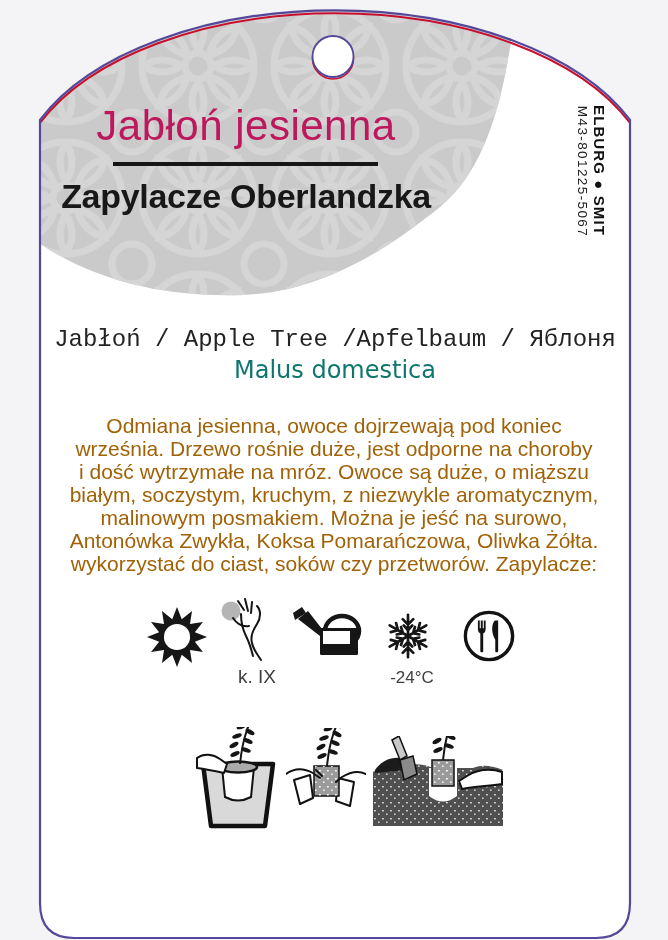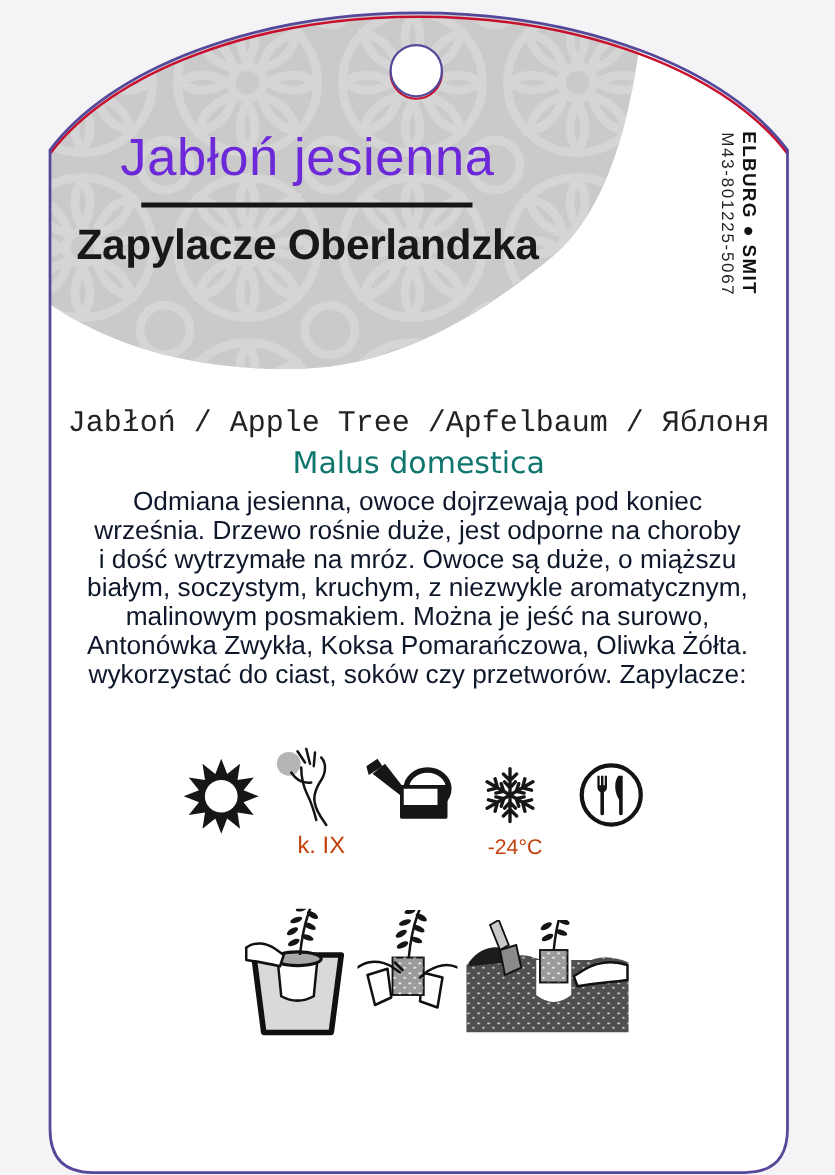--- a/index.html
+++ b/index.html
@@ -2,32 +2,32 @@
 <html><head>
 <meta charset="utf-8">
 <style>
   html,body{margin:0;padding:0;background:#f4f4f6;}
   .canvas{position:relative;width:668px;height:940px;overflow:hidden;
           font-family:"Liberation Sans",sans-serif;color:#1d1d1d;}
   .abs{position:absolute;}
   .bg-svg{left:0;top:0;z-index:0;}
   .txt{z-index:2;text-align:center;}
   .title{left:40px;top:104px;width:412px;font-size:42px;line-height:44px;
-         letter-spacing:.5px;font-weight:400;color:#6d28d9;}
+         letter-spacing:.5px;font-weight:400;color:#be185d;}
   .rule{left:113px;top:162px;width:265px;height:4px;background:#161616;z-index:2;}
   .variety{left:30px;top:176px;width:432px;font-size:34px;line-height:40px;
            font-weight:700;letter-spacing:-.3px;color:#181818;}
   .common{left:40px;top:324px;width:590px;font-size:24px;line-height:31px;
           font-family:Liberation Mono, monospace;color:#232323;}
   .latin{left:40px;top:355px;width:590px;font-size:24px;line-height:31px;
          font-family:"DejaVu Sans",sans-serif;color:#0f766e;}
-  .desc{left:30px;top:390px;width:608px;font-size:21px;line-height:23px;color:#0f172a;}
+  .desc{left:30px;top:414px;width:608px;font-size:21px;line-height:23px;color:#a16207;}
   .desc div{white-space:nowrap;}
   .icon{z-index:2;}
-  .iconlabel{font-size:19px;font-weight:400;color:#c2410c;z-index:2;}
+  .iconlabel{font-size:19px;font-weight:400;color:#404040;z-index:2;}
   .vtext{z-index:2;transform:rotate(90deg);transform-origin:center;
          white-space:nowrap;text-align:center;}
   .brand{left:531px;top:162px;width:136px;font-size:15px;font-weight:700;
          letter-spacing:1.1px;color:#111;}
   .code{left:514px;top:164px;width:136px;font-size:13.5px;font-weight:400;
         letter-spacing:1.4px;color:#222;}
 </style>
 </head>
 <body>
 

